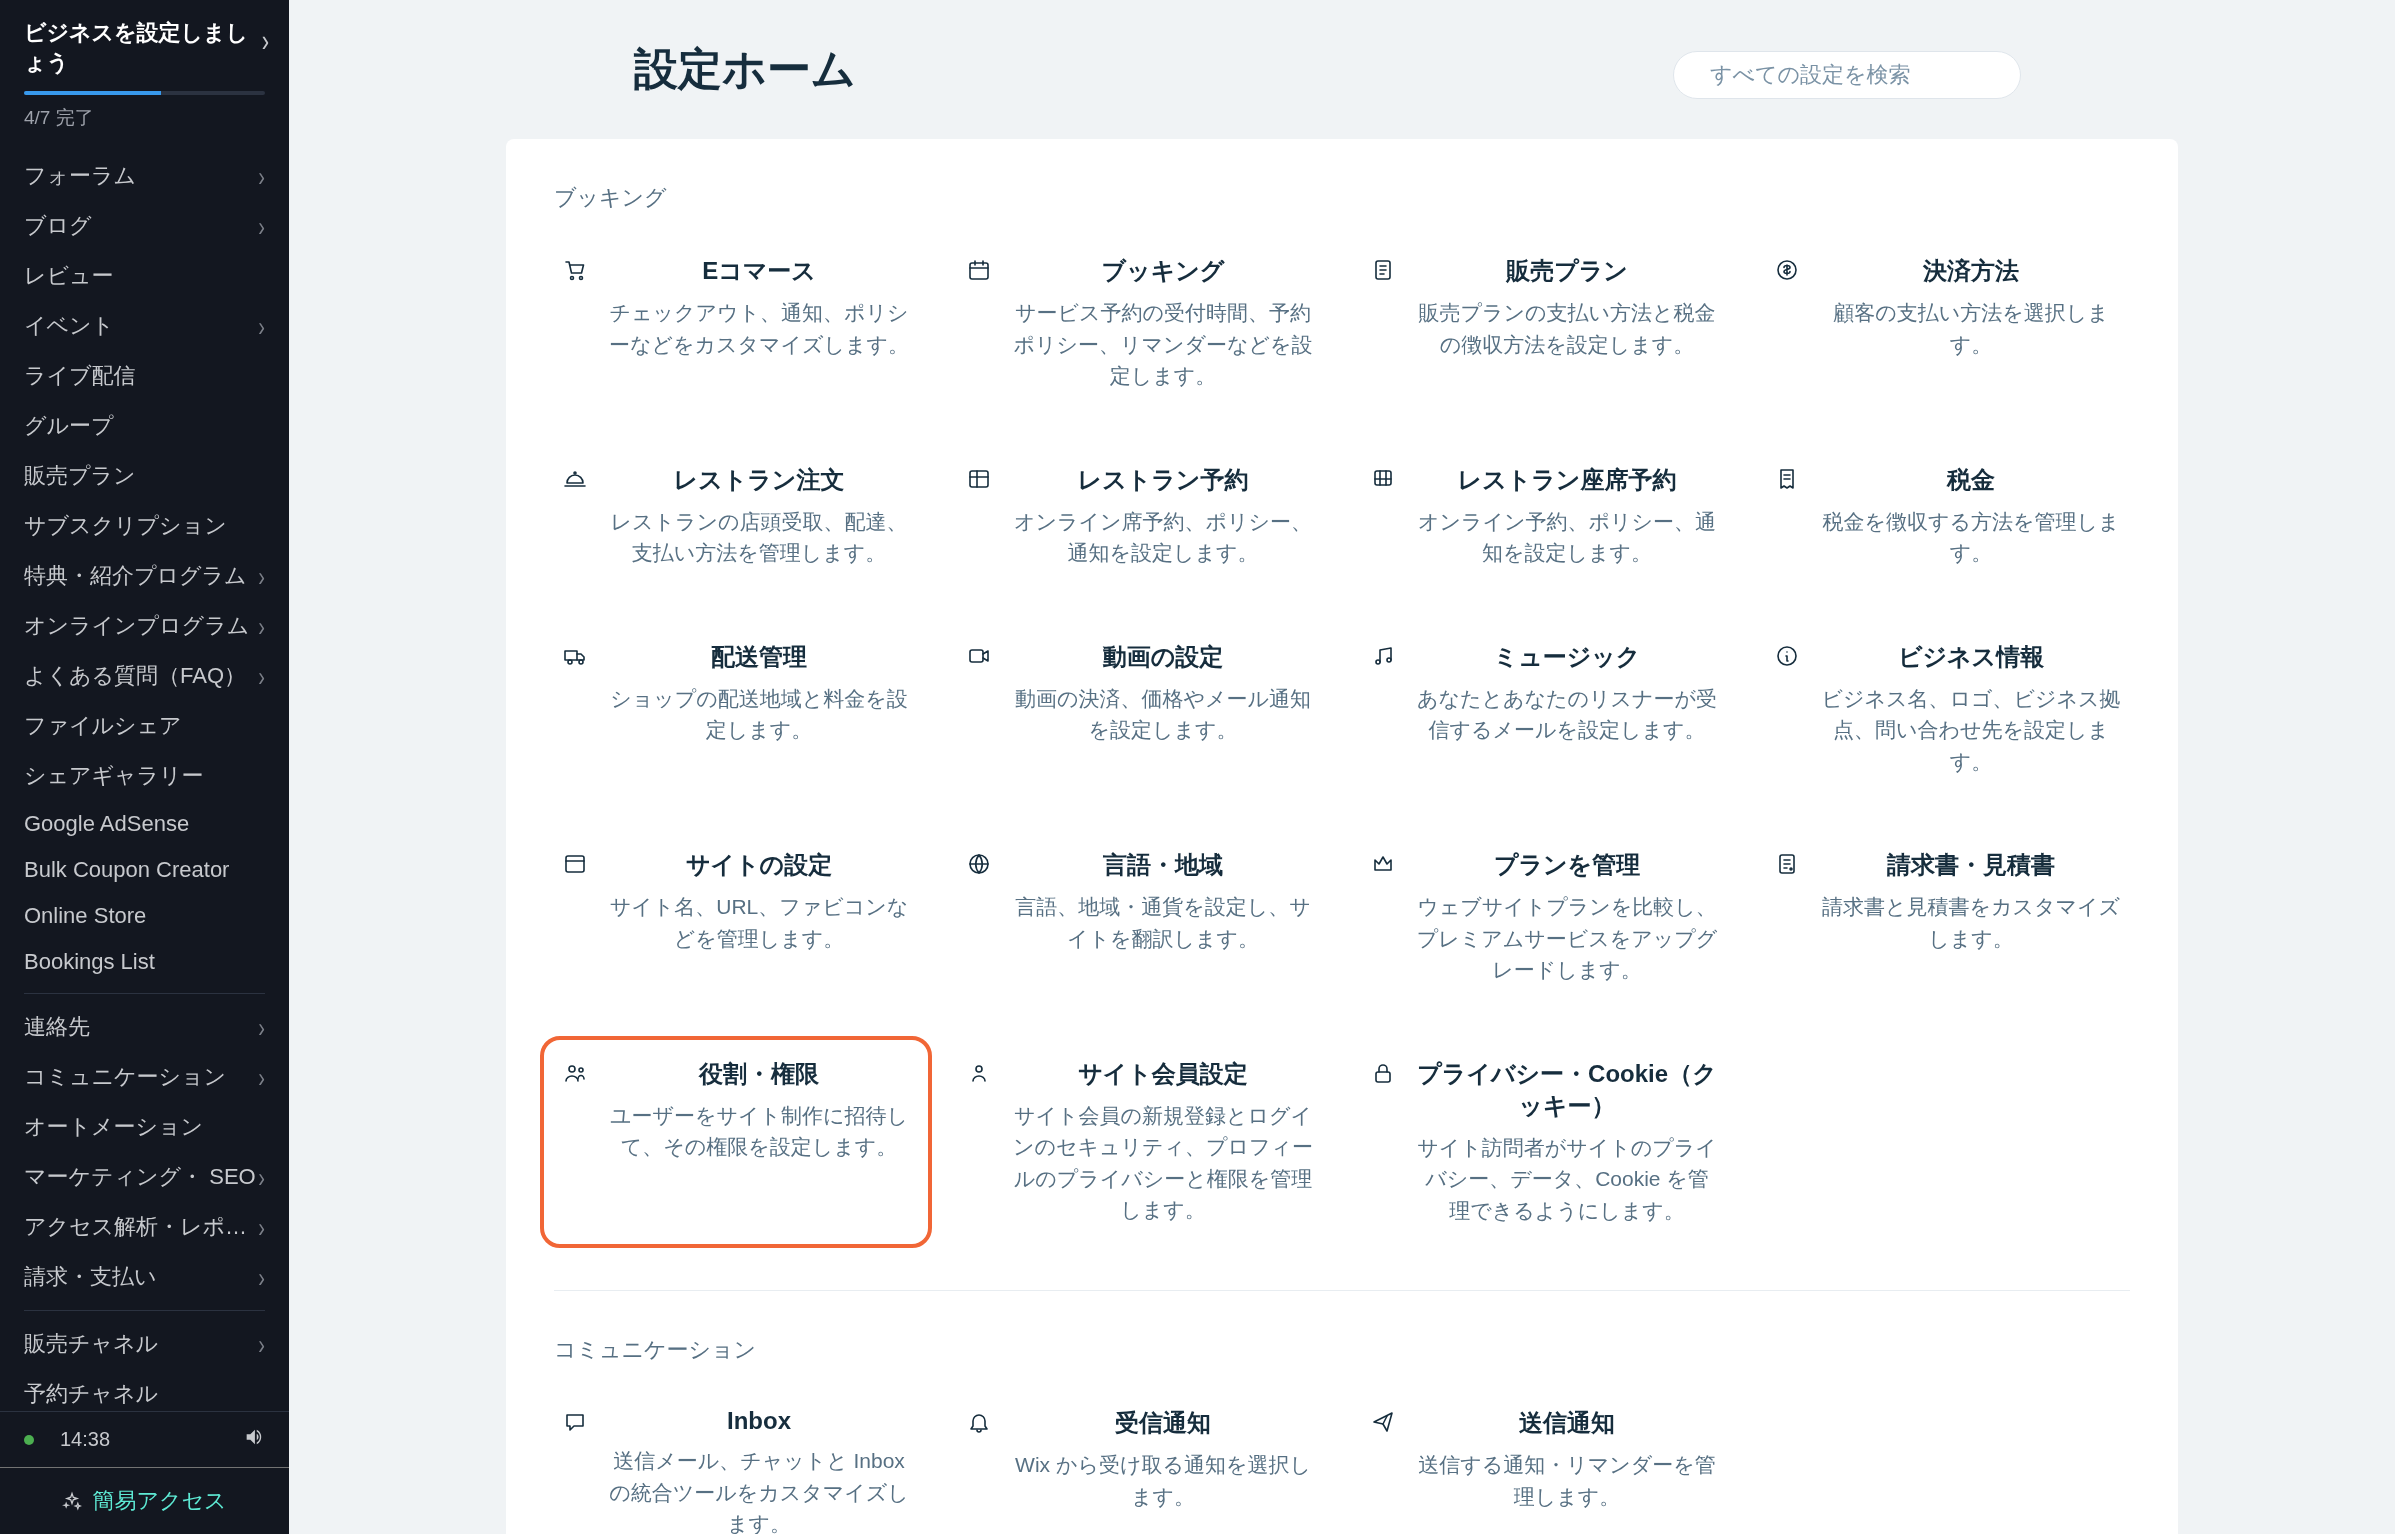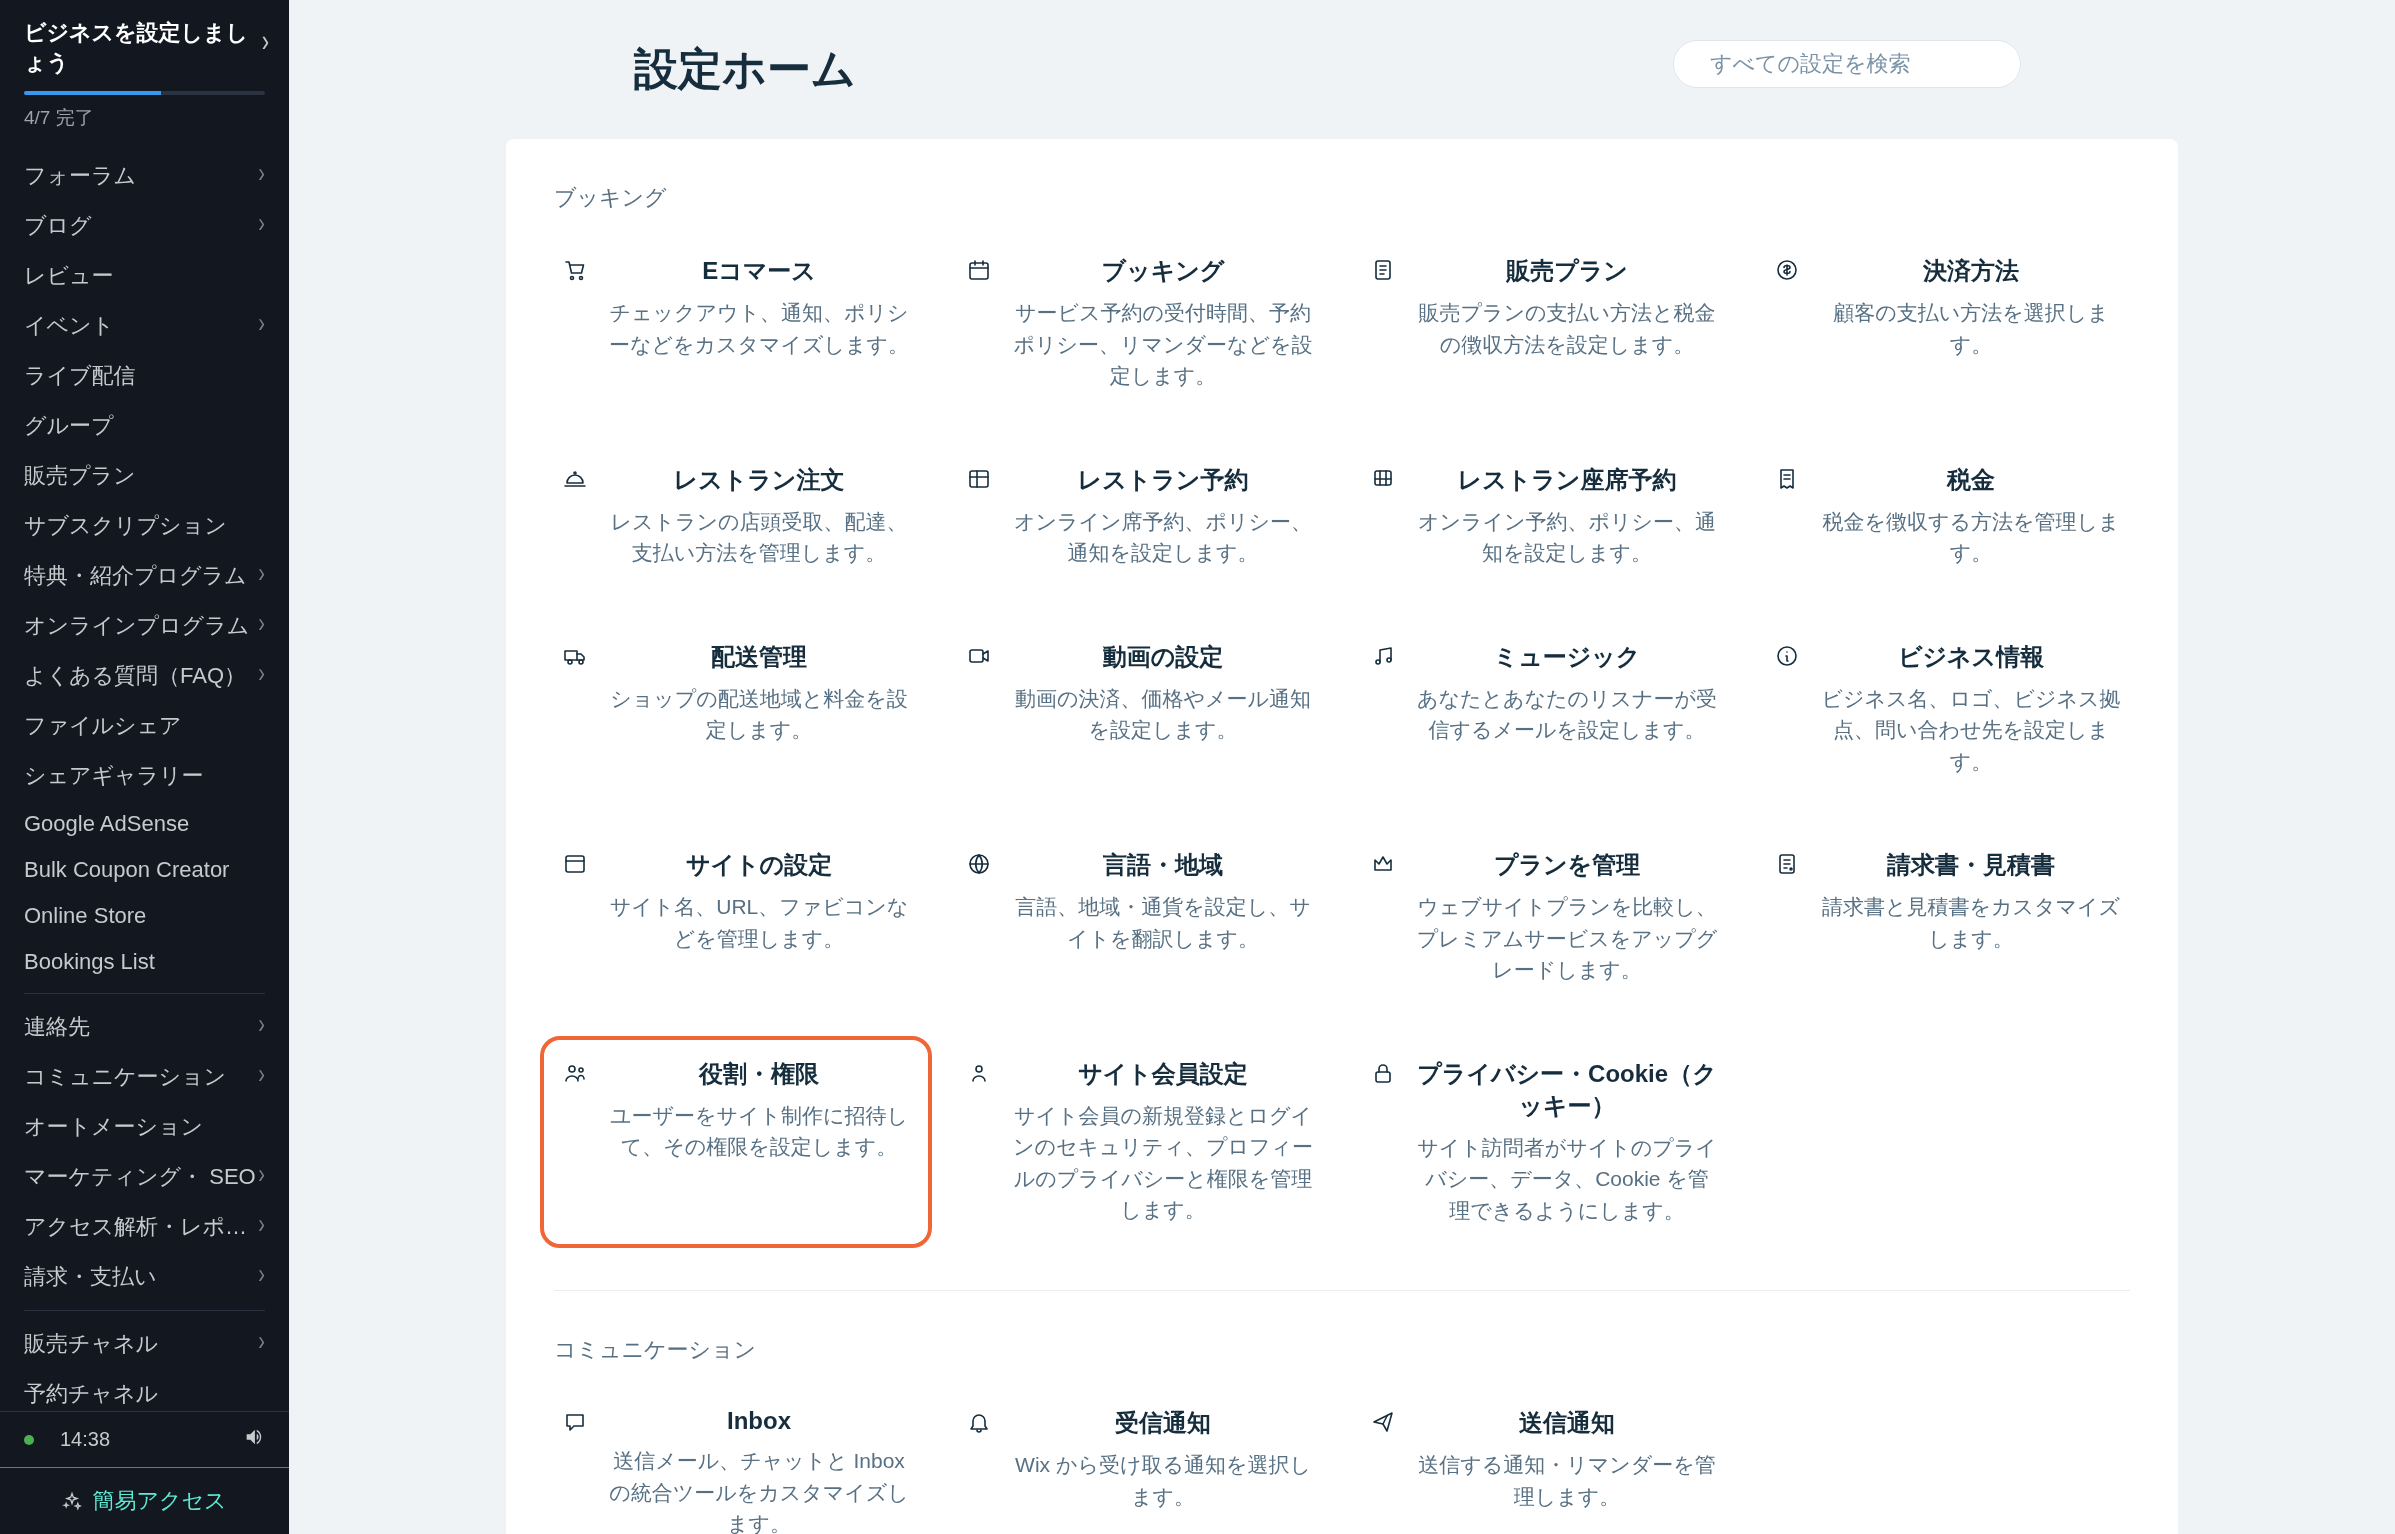--- a/index.html
+++ b/index.html
@@ -8,33 +8,33 @@
 
 
 .sidebar { width: 289px; background: #131720; color: #c7c9cd; display: flex; flex-direction: column; font-size: 22px; flex-shrink:0; }
 .sb-setup { padding: 18px 24px 14px 24px; position: relative; }
 .sb-setup-title { color: #fff; font-weight: 600; font-size: 22px; line-height: 1.35; }
 .sb-chevron { position: absolute; right: 20px; top: 28px; color: #c7c9cd; }
 .sb-progress-bar { height: 4px; background: #2b3240; border-radius: 2px; margin-top: 14px; overflow: hidden; }
 .sb-progress-fill { height: 100%; background: #3899ec; width: 57%; }
 .sb-progress-text { font-size: 19px; color: #9ea2ab; margin-top: 10px; }
 .sb-scroll { flex: 1; overflow-y: auto; padding: 6px 0 0 0; }
-.sb-item { display: flex; align-items: flex-start; justify-content: space-between; padding: 10px 24px; cursor: pointer; color: #c7c9cd; font-size: 22px; }
+.sb-item { display: flex; align-items: center; justify-content: space-between; padding: 10px 24px; cursor: pointer; color: #c7c9cd; font-size: 22px; }
 .sb-item .label { white-space: nowrap; overflow: hidden; text-overflow: ellipsis; }
 .sb-item .chev { font-size: 20px; color: #7b7f88; }
 .sb-divider { height: 1px; background: #2b3240; margin: 8px 24px; }
 .sb-footer { border-top: 1px solid #2b3240; }
 .sb-status { display: flex; align-items: center; justify-content: space-between; padding: 14px 24px; font-size: 20px; color: #c7c9cd; }
 .sb-status .dot { width: 10px; height: 10px; border-radius: 50%; background: #4caf50; margin-right: 10px; display: inline-block; }
 .sb-status-left { display: flex; align-items: center; gap: 16px; }
 .sb-quick { display: flex; align-items: center; justify-content: center; gap: 10px; padding: 18px 24px; color: #5eead4; font-size: 22px; border-top: 1px solid #737373; }
 
 
 .main { flex: 1; overflow-y: auto; padding: 40px 60px 80px 60px; }
-.main-header { display: flex; align-items: flex-start; justify-content: space-between; margin-bottom: 40px; max-width: 1672px;}
+.main-header { display: flex; align-items: flex-end; justify-content: space-between; margin-bottom: 40px; max-width: 1672px;}
 .page-title { font-size: 44px; font-weight: 700; color: #162d3d; padding-left: 285px;}
 .search-box { display: flex; align-items: center; gap: 12px; background: #fff; border: 1px solid #dfe5eb; border-radius: 994px; padding: 10px 24px; width: 348px; color: #7a92a5; font-size: 22px; }
 .search-box input { border: none; outline: none; flex: 1; font-size: 22px; background: transparent; color: #162d3d; }
 .search-box input::placeholder { color: #7a92a5; }
 
 .panel { background: #fff; border-radius: 8px; padding: 44px 48px; margin: 0 auto; max-width: 1672px; }
 .section-label { font-size: 22px; color: #577083; margin-bottom: 34px; }
 .grid { display: grid; grid-template-columns: repeat(4, 1fr); column-gap: 40px; row-gap: 56px; }
 .card { display: flex; gap: 20px; cursor: pointer; padding: 8px; border-radius: 6px;}
 .card.highlight { outline: 4px solid #f16636; outline-offset: 10px; margin:0; }

